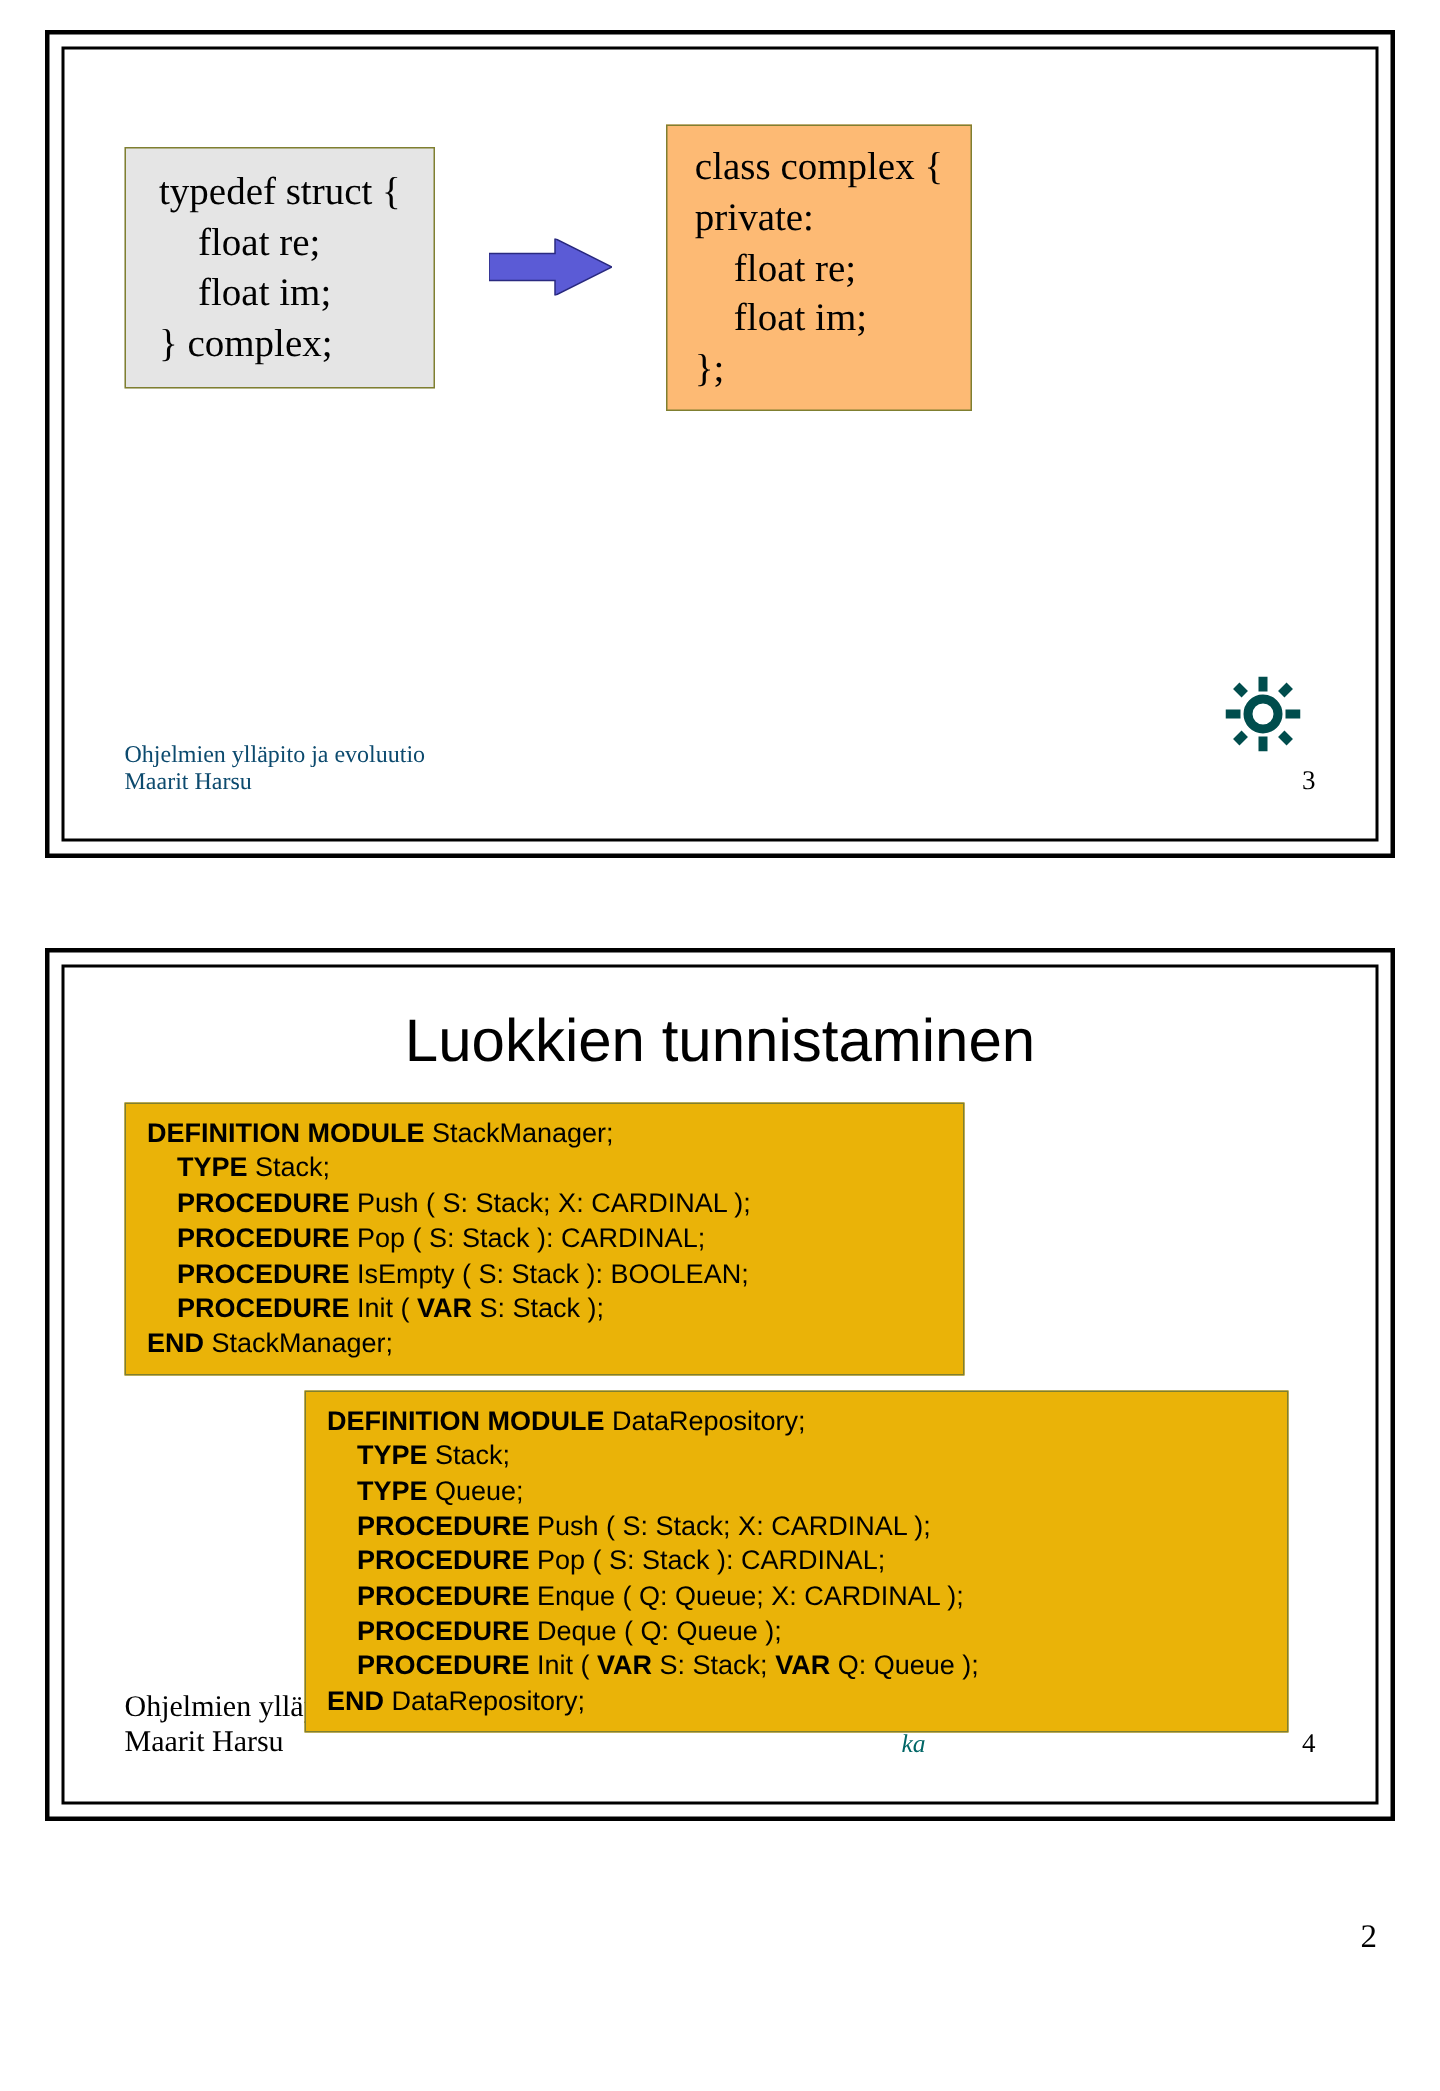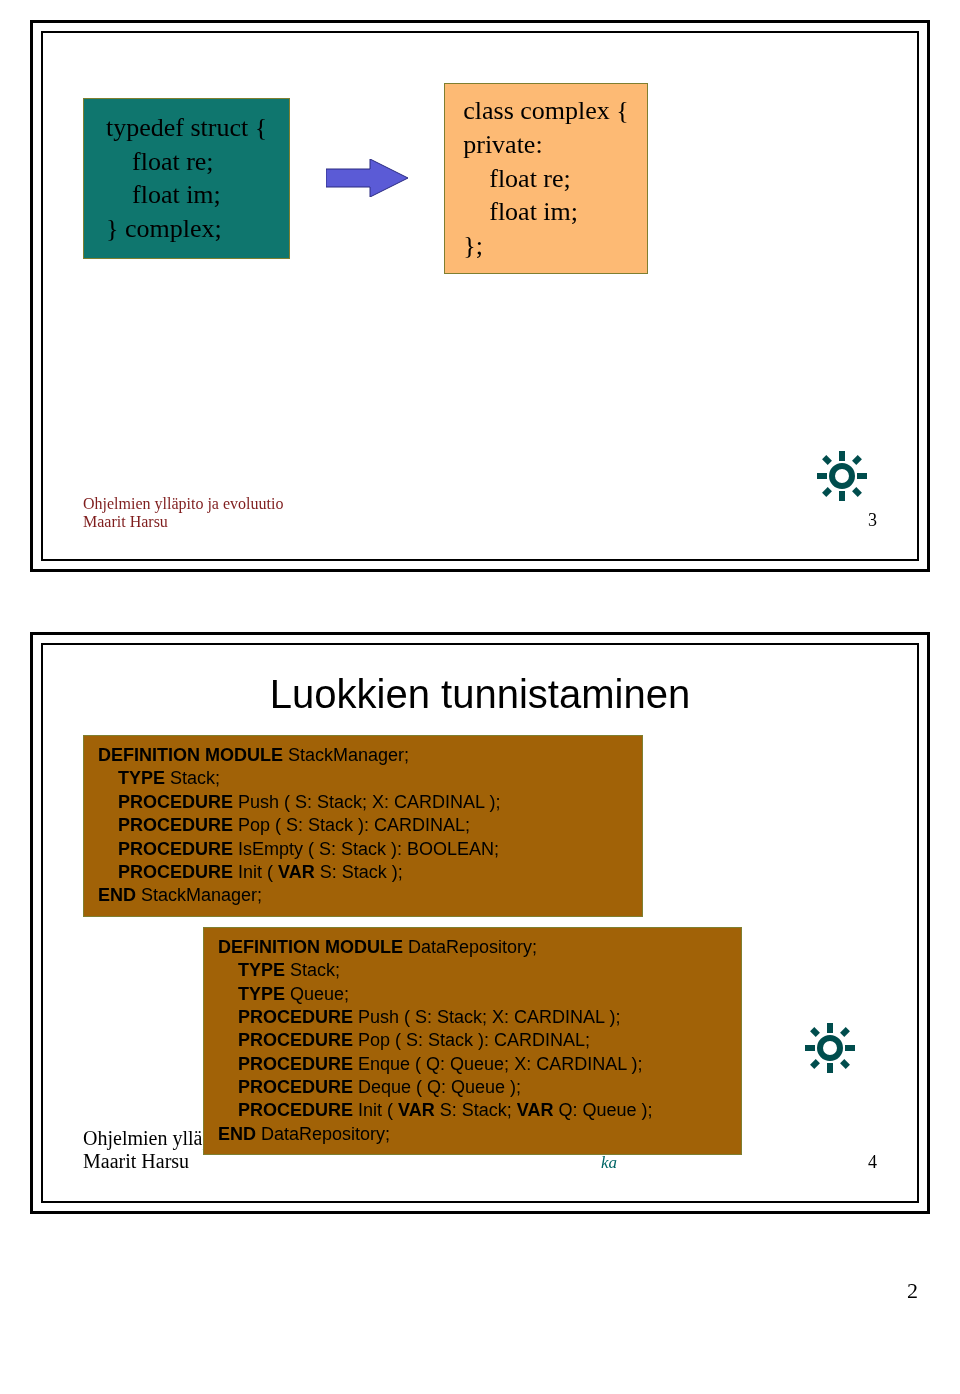--- a/index.html
+++ b/index.html
@@ -39,21 +39,21 @@
     margin: 0 0 18px 0;
     line-height: 1.15;
   }
   .row-boxes {
     display: flex;
     align-items: center;
     gap: 36px;
     margin-top: 20px;
   }
   .codebox {
-    background: #0f766e;
+    background: #e5e5e5;
     border: 1px solid #7f7f30;
     padding: 12px 22px;
     font-family: "Times New Roman", serif;
     font-size: 26px;
     line-height: 1.3;
     color: #000;
     white-space: pre;
   }
   .codebox2 {
     background: #fdba74;
@@ -75,21 +75,21 @@
     bottom: 28px;
     left: 40px;
     right: 40px;
     display: flex;
     justify-content: space-between;
     align-items: flex-end;
     font-size: 16px;
     font-family: "Times New Roman", serif;
   }
   .footer-left {
-    color: #7f1d1d;
+    color: #0c4a6e;
   }
   .footer-center {
     color: #006666;
     font-style: italic;
     font-family: Arial, sans-serif;
     font-size: 17px;
     position: absolute;
     left: 0; right: 0;
     text-align: center;
   }
@@ -98,21 +98,21 @@
     font-family: "Times New Roman", serif;
     font-size: 18px;
   }
   .gear-icon {
     position: absolute;
     right: 50px;
     bottom: 58px;
     width: 50px; height: 50px;
   }
   .modbox {
-    background: #a16207;
+    background: #eab308;
     border: 1px solid #7f7f30;
     padding: 8px 14px;
     font-family: Arial, sans-serif;
     font-size: 18px;
     line-height: 1.3;
     color: #000;
     white-space: pre;
   }
   .modbox .kw { font-weight: bold; }
   .modbox2-wrap {
@@ -240,21 +240,21 @@
         <div class="modbox" style="width:560px;"><span class="kw">DEFINITION MODULE</span><span> StackManager;</span>
 <span class="kw">    TYPE</span><span> Stack;</span>
 <span class="kw">    PROCEDURE</span><span> Push ( S: Stack; X: CARDINAL );</span>
 <span class="kw">    PROCEDURE</span><span> Pop ( S: Stack ): CARDINAL;</span>
 <span class="kw">    PROCEDURE</span><span> IsEmpty ( S: Stack ): BOOLEAN;</span>
 <span class="kw">    PROCEDURE</span><span> Init ( </span><span class="kw">VAR</span><span> S: Stack );</span>
 <span class="kw">END</span><span> StackManager;</span></div>
       </div>
 
       <div class="modbox2-wrap modstack">
-        <div class="modbox" style="width:539px;"><span class="kw">DEFINITION MODULE</span><span> DataRepository;</span>
+        <div class="modbox" style="width:656px;"><span class="kw">DEFINITION MODULE</span><span> DataRepository;</span>
 <span class="kw">    TYPE</span><span> Stack;</span>
 <span class="kw">    TYPE</span><span> Queue;</span>
 <span class="kw">    PROCEDURE</span><span> Push ( S: Stack; X: CARDINAL );</span>
 <span class="kw">    PROCEDURE</span><span> Pop ( S: Stack ): CARDINAL;</span>
 <span class="kw">    PROCEDURE</span><span> Enque ( Q: Queue; X: CARDINAL );</span>
 <span class="kw">    PROCEDURE</span><span> Deque ( Q: Queue );</span>
 <span class="kw">    PROCEDURE</span><span> Init ( </span><span class="kw">VAR</span><span> S: Stack; </span><span class="kw">VAR</span><span> Q: Queue );</span>
 <span class="kw">END</span><span> DataRepository;</span></div>
       </div>
 

